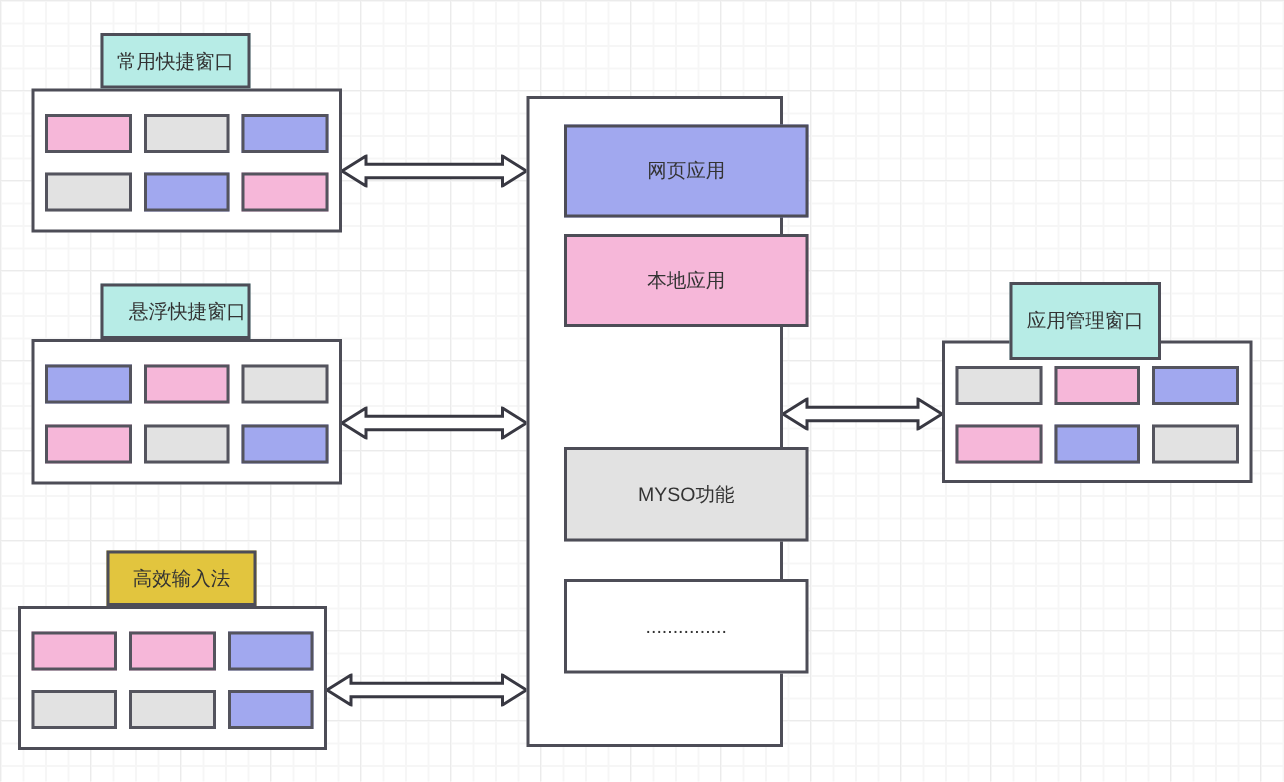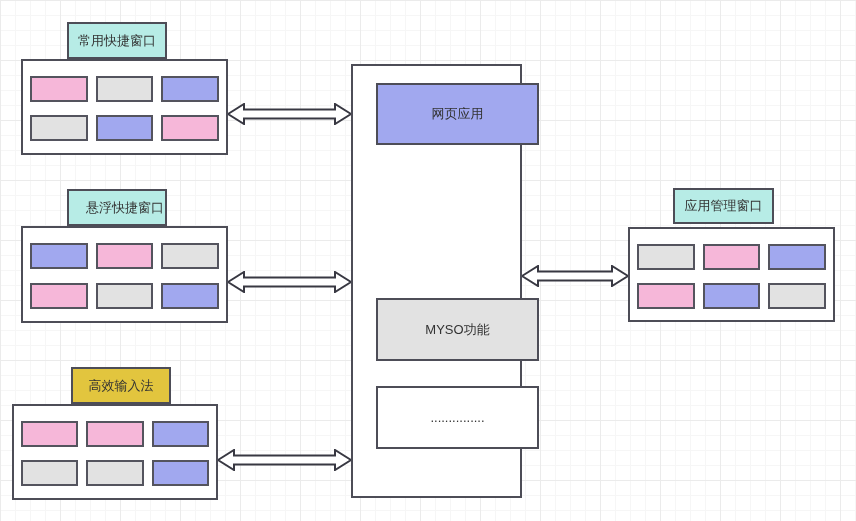--- a/index.html
+++ b/index.html
@@ -87,25 +87,26 @@
     <div class="cell" style="background: rgb(246, 183, 217);"></div>
     <div class="cell" style="background: rgb(246, 183, 217);"></div>
     <div class="cell" style="background: rgb(161, 168, 239);"></div>
     <div class="cell" style="background: rgb(226, 226, 226);"></div>
     <div class="cell" style="background: rgb(226, 226, 226);"></div>
     <div class="cell" style="background: rgb(161, 168, 239);"></div>
   </div>
 
   <div class="container" style="left:351px;top:64px;width:171px;height:434px;">
     <div class="app-item" style="top: 17px; height: 62px; background: rgb(161, 168, 239);">网页应用</div>
+    <div class="app-item" style="top: 90px; height: 62px; background: rgb(246, 183, 217);">本地应用</div>
     <div class="app-item" style="top: 232px; height: 63px; background: rgb(226, 226, 226);">MYSO功能</div>
     <div class="app-item" style="top: 320px; height: 63px; background: rgb(255, 255, 255);">...............</div>
   </div>
 
-  <div class="node-label" style="left: 629px; top: 188px; width: 101px; height: 36px; background: rgb(183, 236, 230);">应用管理窗口</div>
+  <div class="node-label" style="left: 629px; top: 188px; width: 101px; height: 52px; background: rgb(183, 236, 230);">应用管理窗口</div>
   <div class="container cell-grid" style="left:628px;top:227px;width:207px;height:95px;">
     <div class="cell" style="background: rgb(226, 226, 226);"></div>
     <div class="cell" style="background: rgb(246, 183, 217);"></div>
     <div class="cell" style="background: rgb(161, 168, 239);"></div>
     <div class="cell" style="background: rgb(246, 183, 217);"></div>
     <div class="cell" style="background: rgb(161, 168, 239);"></div>
     <div class="cell" style="background: rgb(226, 226, 226);"></div>
   </div>
 
   <svg class="arrow" style="left:227px;top:103px;" width="125" height="22" viewBox="0 0 125 22">

